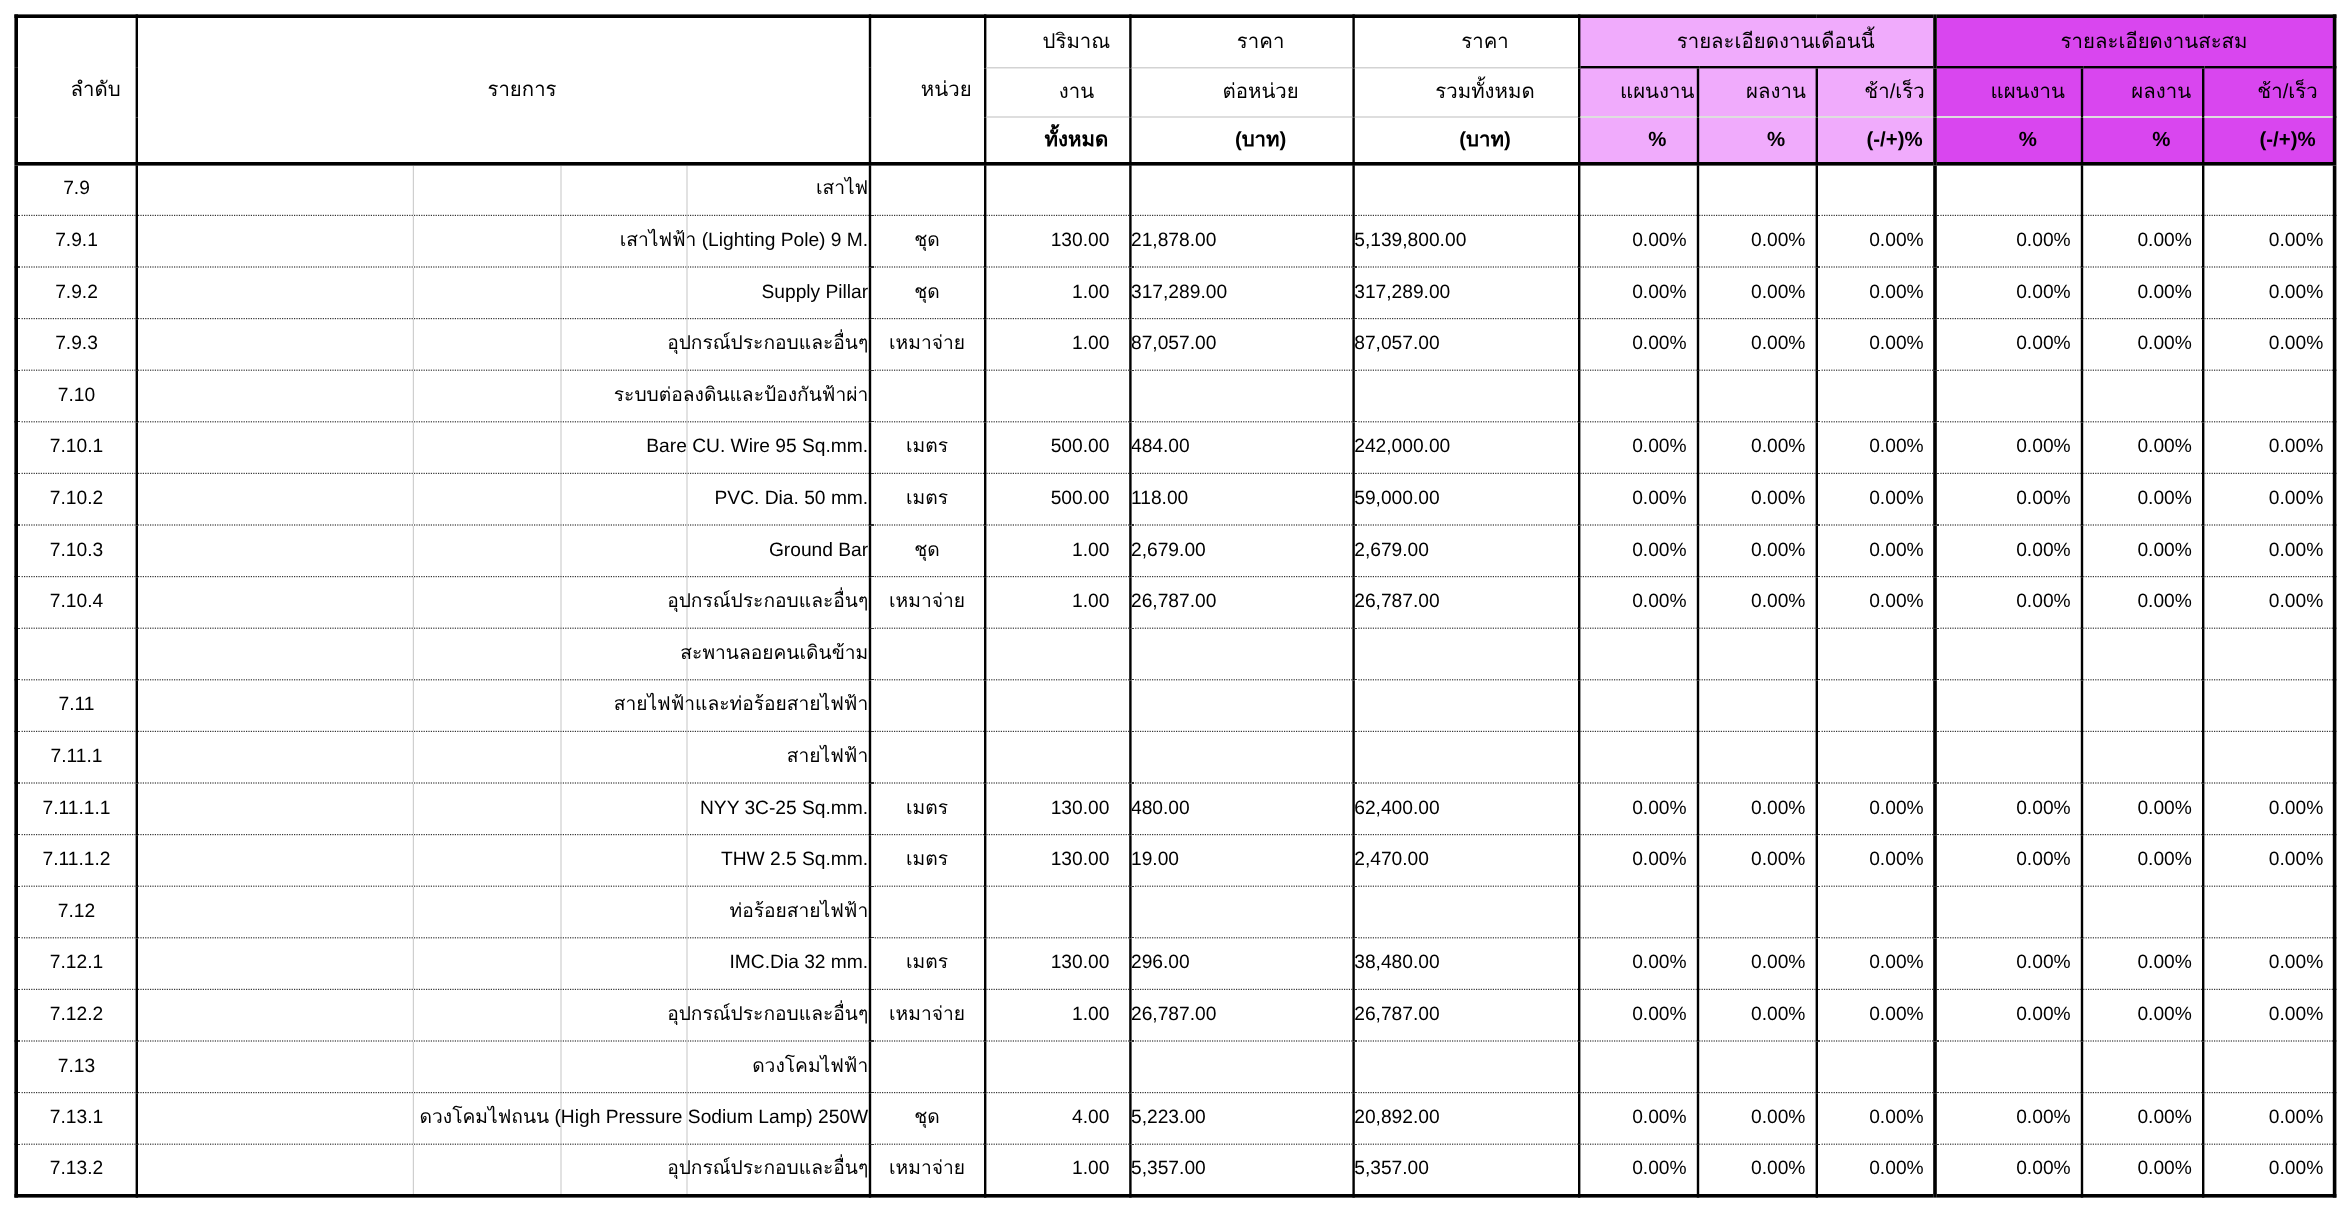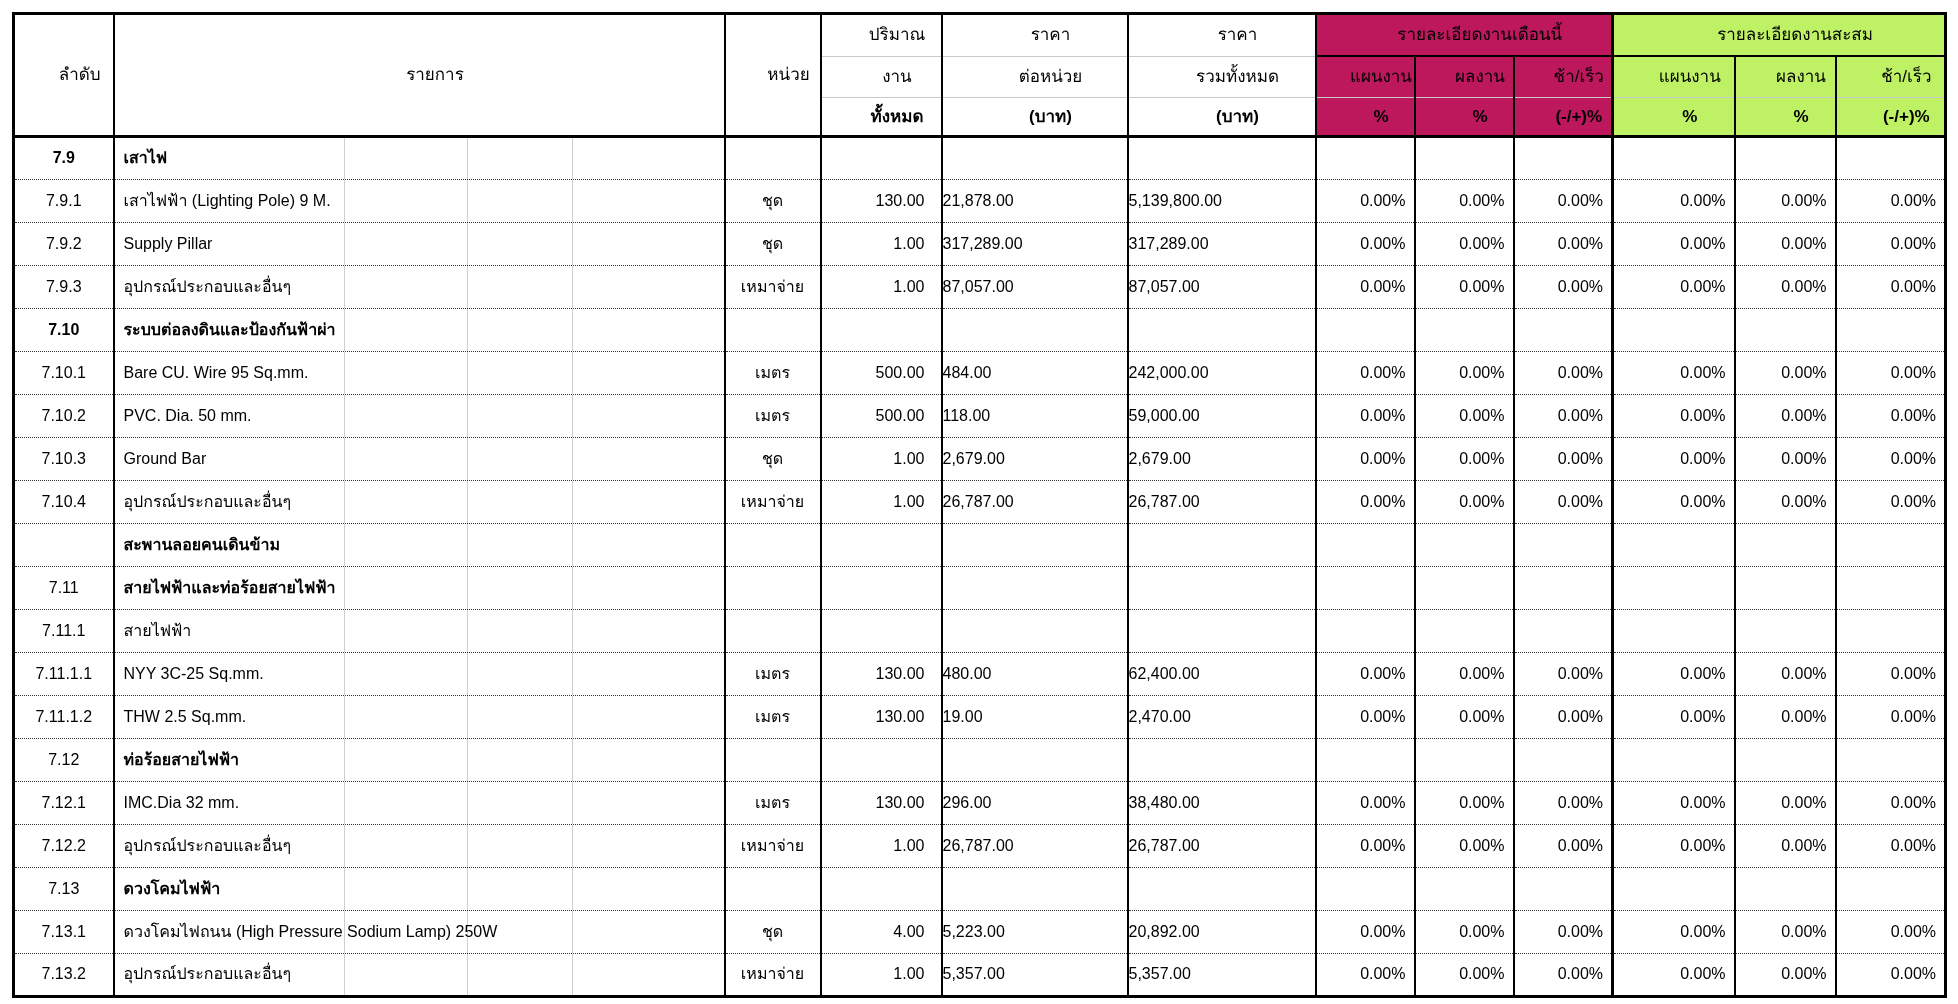--- a/index.html
+++ b/index.html
@@ -14,36 +14,36 @@
   .vb{border-left:2px solid #000;}
   .vb3{border-left:3px solid #000;}
   
   thead th{font-size:17px;text-align:center;vertical-align:middle;padding-left:32px;}
   thead tr.hr1 th{height:40px;}
   thead tr.hr2 th{height:40px;}
   thead tr.hr3 th{height:37px;font-weight:bold;}
   thead{border-bottom:3px solid #000;}
   .hairtop{border-top:1px solid #c9c9c9;}
   .grptop{border-top:2px solid #000;margin-top:36px;}
-  .ybg{background:#be185d;}
-  .pbg{background:#bef264;}
+  .ybg{background:#f0abfc;}
+  .pbg{background:#d946ef;}
   
   tbody tr{height:43px;}
   tbody tr + tr td{border-top:1px dotted #333;}
   td.no{text-align:center;}
-  td.item{text-align:left;padding-left:9px;
+  td.item{text-align:right;padding-left:24px;
       background-image:linear-gradient(#cfcfcf,#cfcfcf),linear-gradient(#cfcfcf,#cfcfcf),linear-gradient(#cfcfcf,#cfcfcf);
       background-size:1px 100%,1px 100%,1px 100%;
       background-repeat:no-repeat;
       background-position:229px 0,352px 0,457px 0;margin-top:24px;}
   td.unit{text-align:center;}
   td.num{text-align:left;padding-right:5px;}
   td.qty{text-align:right;padding-right:16px;}
   td.pct{text-align:right;padding-right:8px;}
-  .b{font-weight:bold;}
+  .b{font-weight:normal;}
   td{vertical-align:middle;}
 </style>
 </head>
 <body>
 
 <div id="sheet">
 <table>
   <colgroup>
     <col style="width:100px">
         <col style="width:611px">

